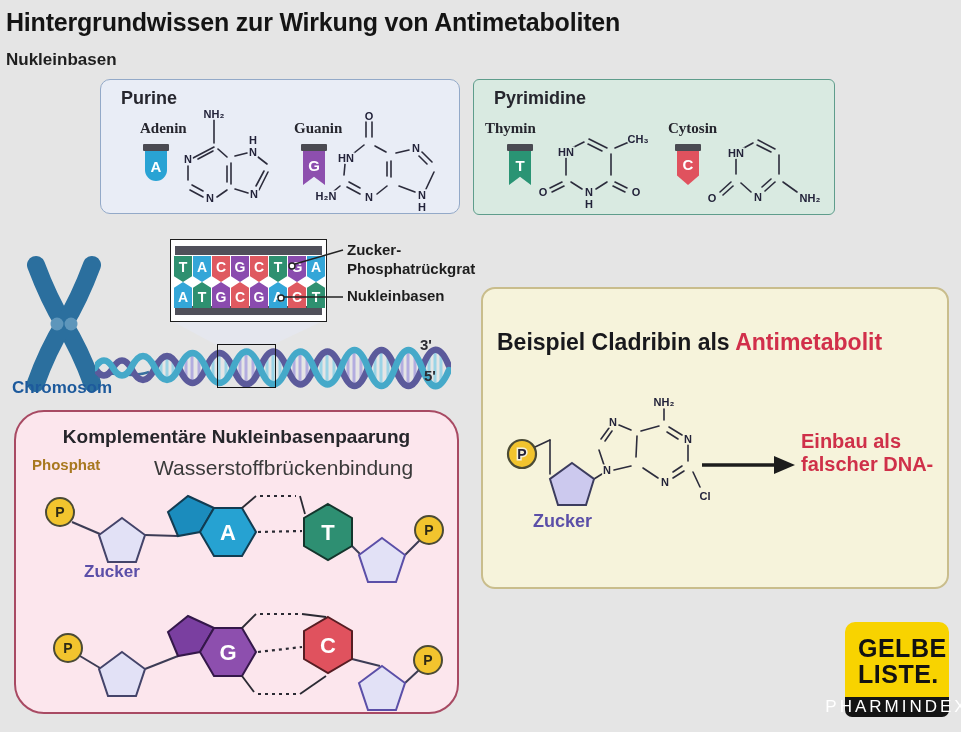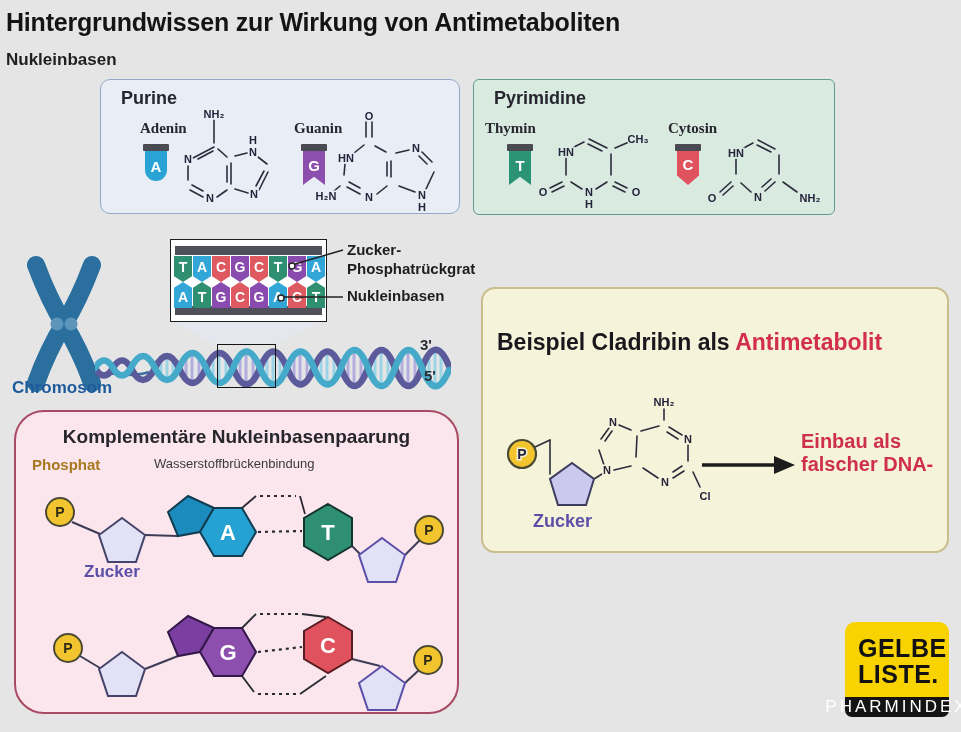--- a/index.html
+++ b/index.html
@@ -43,34 +43,34 @@
   .bases-label{left:347px;top:287px;font-size:15px;font-weight:bold;color:#1d1d1d;}
   .trapezoid{left:170px;top:320px;width:155px;height:25px;background:#e5e7ee;clip-path:polygon(0 0,100% 0,66% 100%,30% 100%);}
   .helix-rect{left:217px;top:344px;width:57px;height:42px;border:1.6px solid #141414;}
   .prime{font-size:15px;color:#2c2c34;font-weight:600;}
   .chromosom-label{left:12px;top:378px;font-size:17px;font-weight:bold;color:#1d5a9c;}
 
   
   .pairing-box{left:14px;top:410px;width:445px;height:304px;background:#fce6ed;border:2px solid #a84a63;border-radius:30px;box-sizing:border-box;}
   .pairing-title{left:0;right:0;top:14px;text-align:center;font-size:19px;font-weight:bold;color:#26262b;}
   .phosphat-label{left:16px;top:44px;font-size:15px;font-weight:bold;color:#a8781f;}
-  .hbond-label{left:138px;top:44px;font-size:13px;color:#3a3a3a;}
+  .hbond-label{left:138px;top:44px;font-size:21px;color:#3a3a3a;}
   .zucker-label-pink{left:68px;top:150px;font-size:17px;font-weight:bold;color:#5b4fa8;}
   .pair .bond{stroke:#2a2a33;stroke-width:1.8;fill:none;}
   .pair .dash{stroke:#2a2a33;stroke-width:2.2;stroke-dasharray:3 4;fill:none;}
   .pair .conn{stroke:#3c3c55;stroke-width:2;fill:none;}
   .pair text{text-anchor:middle;}
   .pair .letter{font-size:22px;font-weight:bold;fill:#fff;}
   .pair .ptxt{font-size:14px;font-weight:bold;fill:#2e2a15;}
   .pair .phos{fill:#f2c42e;stroke:#4b4b35;stroke-width:2;}
   .pair .sugar{fill:#e2e1f6;stroke:#44446a;stroke-width:2;}
   .pair .sugar-p{stroke:#5b4fa8;}
 
   
-  .clad-box{left:481px;top:287px;width:468px;height:266px;background:#f6f3db;border:2px solid #c9bd8c;border-radius:14px;box-sizing:border-box;}
+  .clad-box{left:481px;top:287px;width:468px;height:302px;background:#f6f3db;border:2px solid #c9bd8c;border-radius:14px;box-sizing:border-box;}
   .clad-title{left:14px;top:40px;font-size:23px;font-weight:bold;color:#18181c;white-space:nowrap;}
   .clad-title .red{color:#d12f4a;}
   .result-text{left:318px;top:141px;font-size:20px;font-weight:bold;color:#cf3049;line-height:23px;}
   .zucker-label-cream{left:50px;top:222px;font-size:18px;font-weight:bold;color:#5b4fa8;}
 
   
   .logo{left:845px;top:622px;width:104px;}
   .logo-yellow{height:75px;background:#f8d300;border-radius:10px 10px 0 0;padding:13px 0 0 13px;box-sizing:border-box;}
   .logo-yellow div{font-size:25px;font-weight:bold;color:#121212;line-height:26px;letter-spacing:0.5px;}
   .logo-black{height:20px;background:#141414;border-radius:0 0 7px 7px;color:#fff;font-size:17px;letter-spacing:3px;

